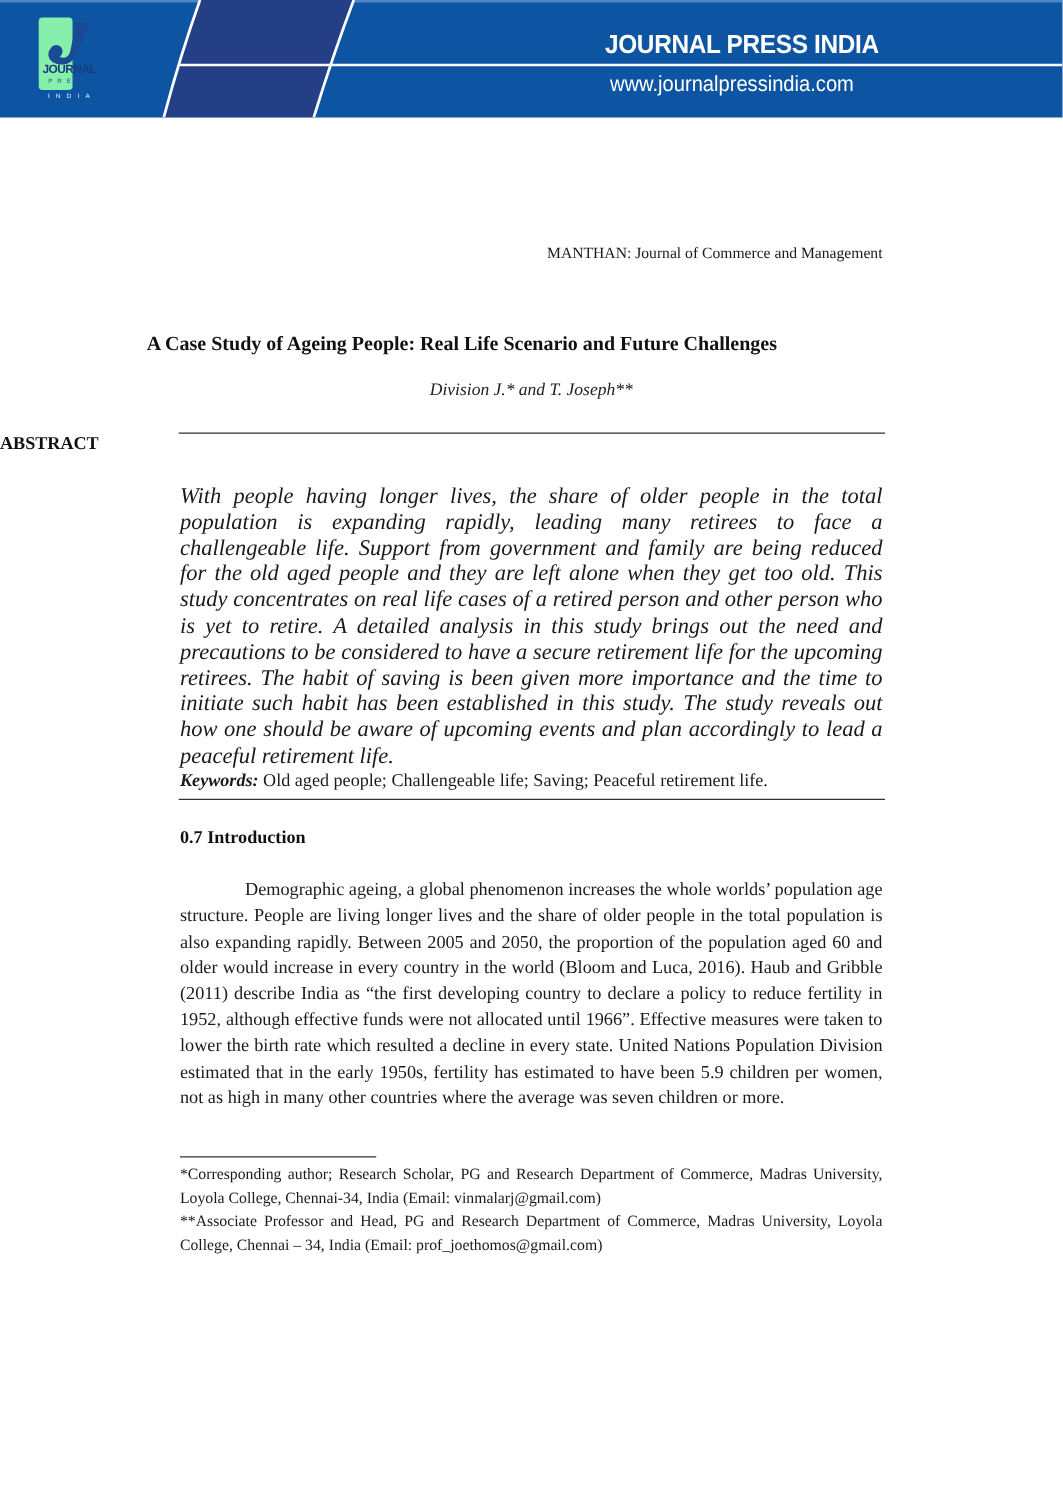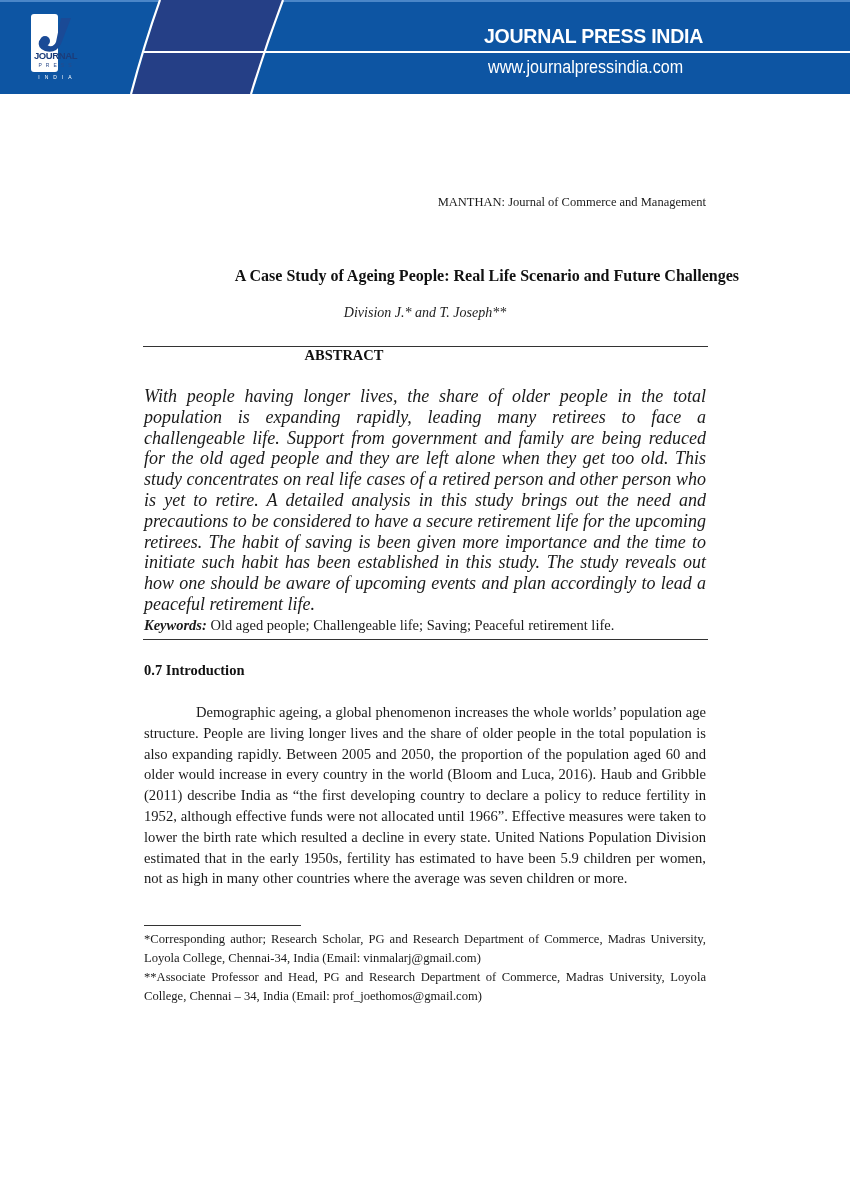--- a/index.html
+++ b/index.html
@@ -8,21 +8,21 @@
     font-family: "Liberation Serif", "DejaVu Serif", serif; color: #1a1a1a;
   }
   .banner {
     position: absolute; left: 0; top: 0; width: 850px; height: 94px;
     background: #0d55a3; overflow: hidden;
   }
   .banner-topline { position: absolute; left: 0; top: 0; width: 850px; height: 2px; background: #4a86c8; }
   .banner svg.deco { position: absolute; left: 0; top: 0; }
   .logo {
     position: absolute; left: 31px; top: 14px; width: 27px; height: 58px;
-    background: #ffffff; border-radius: 3px;
+    background: #86efac; border-radius: 3px;
   }
   .logo .j {
     position: absolute; left: 0; top: 0; width: 49px; height: 40px;
   }
   .logo-text {
     position: absolute; left: 0; top: 37px; width: 49px; text-align: center;
     font-family: "Liberation Sans", "DejaVu Sans", sans-serif; font-weight: bold;
     font-size: 9.5px; color: #1c3d7a; letter-spacing: -0.4px; line-height: 10px;
   }
   .logo-sub {
@@ -45,30 +45,30 @@
     position: absolute; left: 488px; top: 57px; width: 260px;
     font-family: "Liberation Sans", "DejaVu Sans", sans-serif;
     font-size: 17.5px; color: #ffffff; white-space: nowrap; transform: scaleX(0.92); transform-origin: left;
   }
 
   .meta {
     position: absolute; right: 144px; top: 194px; text-align: left;
     font-size: 12.5px; line-height: 17.5px; color: #1a1a1a;
   }
   .title {
-    position: absolute; left: 0; top: 267px; width: 739px; text-align: right;
+    position: absolute; left: 0; top: 267px; width: 739px; text-align: center;
     font-weight: bold; font-size: 16px; color: #111;
   }
   .authors {
     position: absolute; left: 0; top: 305px; width: 850px; text-align: center;
     font-style: italic; font-size: 14px; color: #222;
   }
   .rule { position: absolute; left: 143px; width: 565px; height: 1px; background: #333; }
   .abstract-heading {
-    position: absolute; left: 0; top: 347px; width: 688px; text-align: center;
+    position: absolute; left: 0; top: 347px; width: 688px; 
     font-weight: bold; font-size: 14.5px; color: #111;
   }
   .abstract-body {
     position: absolute; left: 144px; top: 386px; width: 562px;
     font-style: italic; font-size: 18px; line-height: 20.8px; text-align: justify; color: #1a1a1a;
   }
   .keywords {
     position: absolute; left: 144px; top: 617px; width: 562px;
     font-size: 14.5px; color: #1a1a1a;
   }

